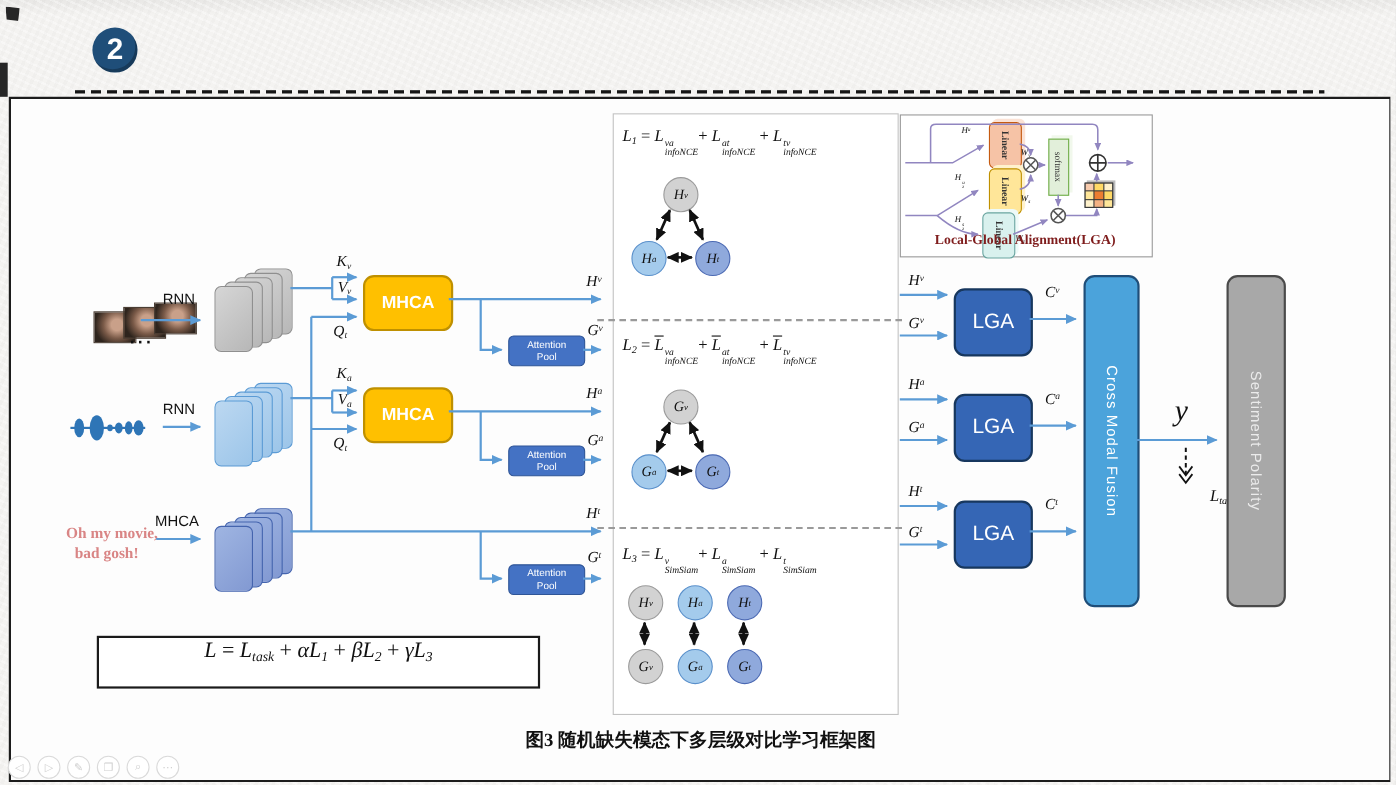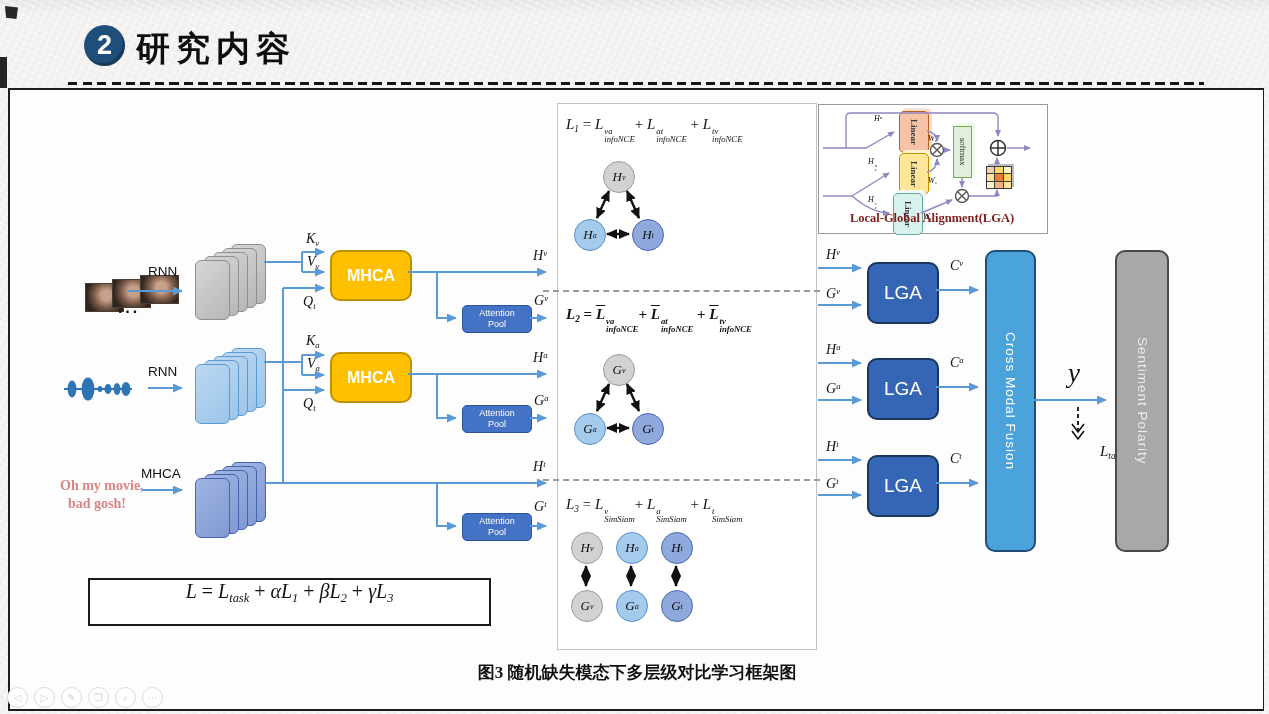--- a/index.html
+++ b/index.html
@@ -83,21 +83,20 @@
 <body>
 
 <div class="slide">
 
   <div class="a mark" style="left:5px;top:6px;width:13px;height:13px;clip-path:polygon(0 0,100% 12%,88% 100%,8% 90%);"></div>
   <div class="a mark" style="left:0;top:57px;width:7px;height:31px;"></div>
 
   <div class="a badge" style="left:84px;top:25px;">
       <span>2</span>
     </div>
-  <div class="a title" style="left:136px;top:26px;">研究内容</div>
   <div class="a dashline" style="left:68px;top:82px;width:1136px;"></div>
 
   <div class="a frame" style="left:8px;top:88px;width:1253px;height:619px;"></div>
 
   <div class="a photo" style="left:85px;top:283px;"></div>
   <div class="a photo" style="left:112px;top:279px;"></div>
   <div class="a photo" style="left:140px;top:275px;"></div>
   <div class="a txt" style="left:118px;top:303px;font-weight:bold;letter-spacing:2px;">···</div>
 
   <div class="a txt" style="left:148px;top:264px;font-size:13.5px;">RNN</div>
@@ -170,21 +169,21 @@
   <div class="a ml" style="left:566px;top:116px;font-size:15px;"><span class="mi">L</span><span class="msub">1</span><span> = </span><span class="mi">L</span><span class="mss">
         <span>va</span>
         <span>infoNCE</span>
       </span><span>+ </span><span class="mi">L</span><span class="mss">
         <span>at</span>
         <span>infoNCE</span>
       </span><span> + </span><span class="mi">L</span><span class="mss">
         <span>tv</span>
         <span>infoNCE</span>
       </span></div>
-  <div class="a ml" style="left:566px;top:306px;font-size:15px;font-weight:bold;"><span class="mi">L</span><span class="msub">2</span><span> = </span><span class="mbar">L</span><span class="mss">
+  <div class="a ml" style="left:566px;top:306px;font-size:15px;"><span class="mi">L</span><span class="msub">2</span><span> = </span><span class="mbar">L</span><span class="mss">
         <span>va</span>
         <span>infoNCE</span>
       </span><span>+ </span><span class="mbar">L</span><span class="mss">
         <span>at</span>
         <span>infoNCE</span>
       </span><span> + </span><span class="mbar">L</span><span class="mss">
         <span>tv</span>
         <span>infoNCE</span>
       </span></div>
   <div class="a ml" style="left:566px;top:496px;font-size:15px;"><span class="mi">L</span><span class="msub">3</span><span> = </span><span class="mi">L</span><span class="mss">

